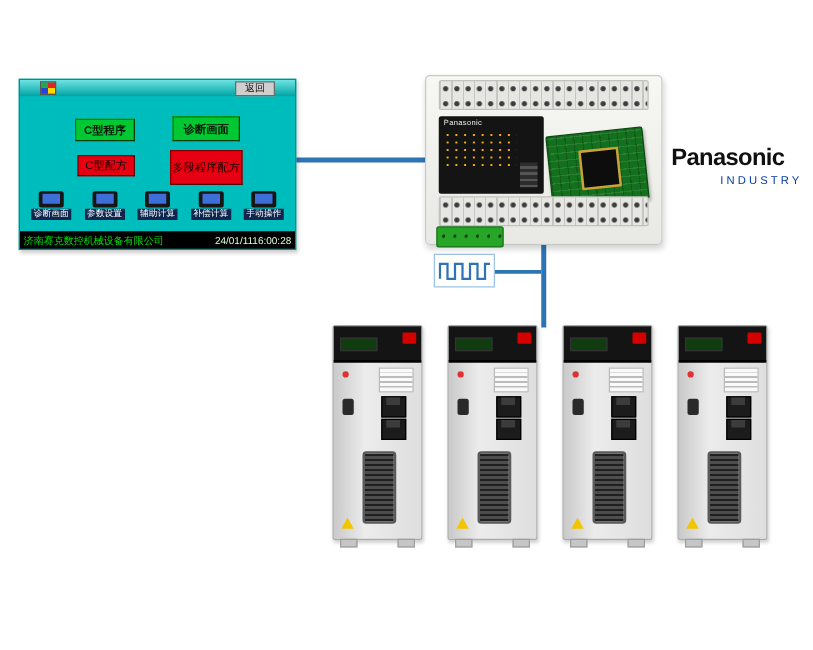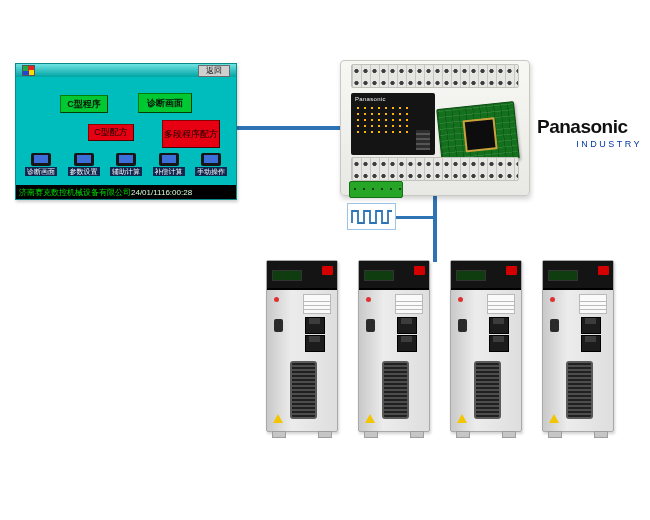--- a/index.html
+++ b/index.html
@@ -23,55 +23,55 @@
 
   
   .hmi{
     position:absolute;left:15px;top:63px;width:222px;height:137px;
     background:#00bdbd;border:1px solid #0b8a8a;box-sizing:border-box;
     box-shadow:1px 2px 3px rgba(0,0,0,.2);
   }
   .hmi-titlebar{
     position:absolute;left:0;top:0;right:0;height:13px;
     background:linear-gradient(#6fe3e3,#00a3a3);
-    display:flex;align-items:center;justify-content:space-between;padding:0 6px;box-sizing:border-box;
+    display:flex;align-items:center;justify-content:space-between;padding:0 16px;box-sizing:border-box;
   }
   .hmi-logo{width:11px;height:9px;display:inline-block;
     background:conic-gradient(#e32222 0 25%,#ffd800 25% 50%,#2244dd 50% 75%,#22aa44 75% 100%);
     border:1px solid #555;}
   .hmi-back{
     background:#cfcfcf;border:1px solid #6a6a6a;color:#111;
     font-size:8px;line-height:9px;padding:0 7px;height:10px;cursor:pointer;
   }
   .hmi-btn{
     position:absolute;display:flex;align-items:center;justify-content:center;
     font-size:9px;color:#081808;text-align:center;line-height:1.15;
     box-sizing:border-box;cursor:pointer;
   }
   .hmi-btn.green{background:#00c832;border:1px solid #067d06;border-right-color:#033d03;border-bottom-color:#033d03;font-weight:bold;}
-  .hmi-btn.red{background:#e60012;border:1px solid #8d0000;border-right-color:#4d0000;border-bottom-color:#4d0000;color:#140000;margin-left:26px;}
+  .hmi-btn.red{background:#e60012;border:1px solid #8d0000;border-right-color:#4d0000;border-bottom-color:#4d0000;color:#140000;}
   .hmi-btn.b1{left:44px;top:31px;width:48px;height:18px;}
   .hmi-btn.b2{left:122px;top:29px;width:54px;height:20px;}
   .hmi-btn.b3{left:46px;top:60px;width:46px;height:17px;}
   .hmi-btn.b4{left:120px;top:56px;width:58px;height:28px;padding:1px;}
 
   .hmi-toolbar{
     position:absolute;left:5px;right:5px;top:89px;height:27px;
     display:flex;justify-content:space-between;
   }
   .tb-item{width:40px;display:flex;flex-direction:column;align-items:center;cursor:pointer;}
   .tb-icon{width:20px;height:13px;background:#161616;border-radius:2px;position:relative;}
   .tb-icon::after{content:"";position:absolute;left:3px;top:2px;right:3px;bottom:3px;background:#3d6fd8;}
   .tb-label{
     margin-top:1px;font-size:7px;line-height:9px;color:#ffffff;background:#10264f;
     padding:0 2px;white-space:nowrap;
   }
   .hmi-status{
     position:absolute;left:0;right:0;bottom:0;height:14px;background:#000;
-    display:flex;align-items:center;padding:0 3px;box-sizing:border-box;
+    display:flex;align-items:center;justify-content:space-between;padding:0 3px;box-sizing:border-box;
   }
   .hmi-company{font-size:8px;color:#00dd00;white-space:nowrap;}
   .hmi-time{font-size:8px;color:#d9ffd9;white-space:nowrap;}
 
   
   .plc{
     position:absolute;left:340px;top:60px;width:190px;height:136px;
     background:linear-gradient(#f7f7f4,#e8e8e4);border:1px solid #c9c9c4;border-radius:4px;
     box-shadow:1px 3px 5px rgba(0,0,0,.18);box-sizing:border-box;
   }

